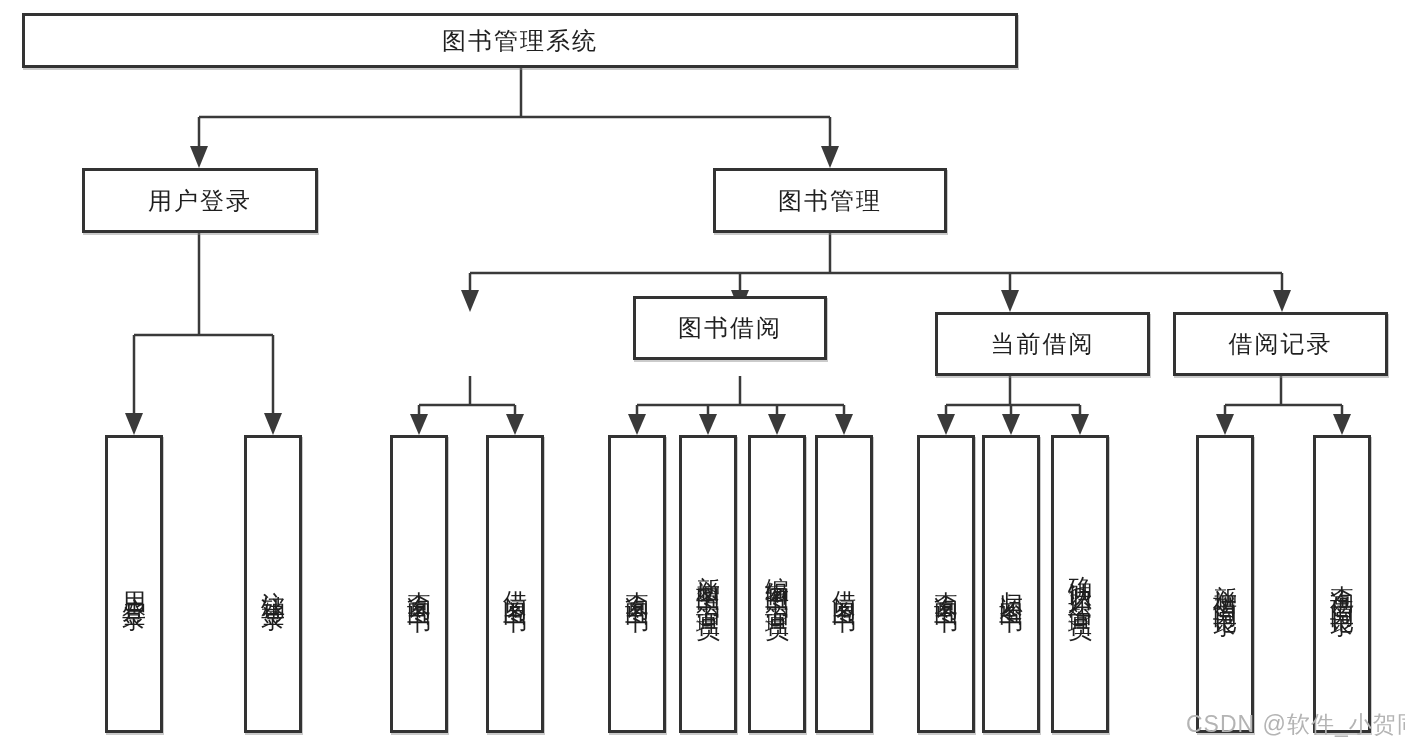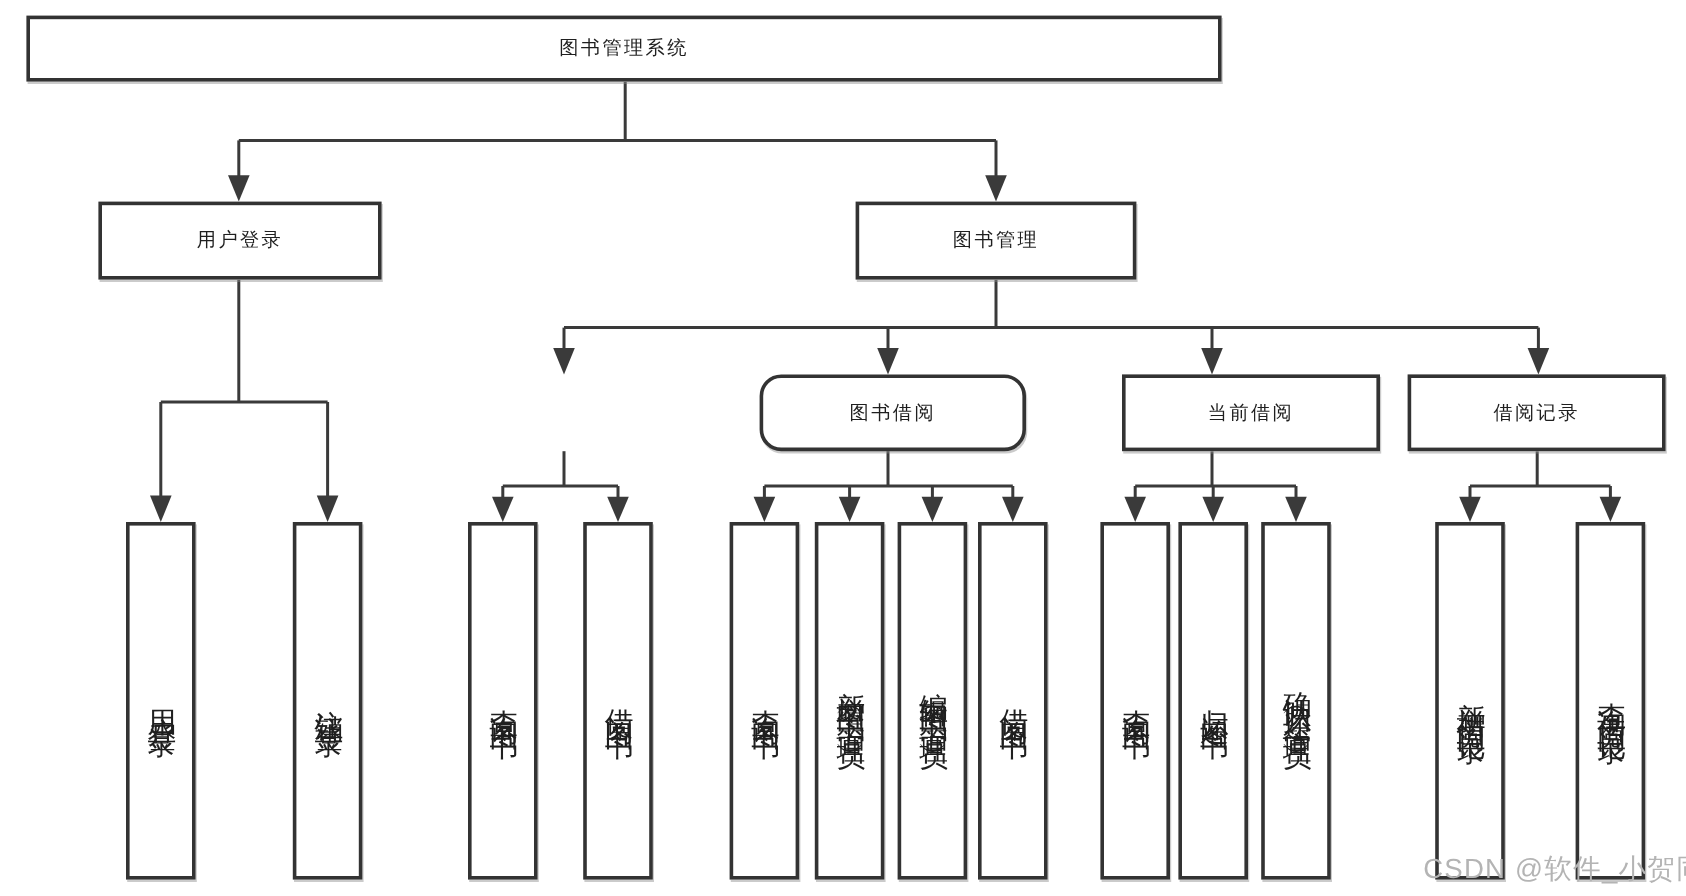--- a/index.html
+++ b/index.html
@@ -24,21 +24,21 @@
     position: absolute;
     box-sizing: border-box;
     border: 3px solid #333333;
     background: #ffffff;
     display: flex;
     align-items: center;
     justify-content: center;
     box-shadow: 1px 2px 0 rgba(140,140,140,0.45);
   }
   .hlabel {
-    font-size: 16px;
+    font-size: 24px;
     letter-spacing: 2px;
     color: #1f1f1f;
     white-space: nowrap;
   }
   .leaf {
     top: 435px;
     width: 58px;
     height: 298px;
   }
   .vlabel {
@@ -142,21 +142,21 @@
     <span class="hlabel">图书管理系统</span>
   </div>
 
   <div class="box" style="left:82px; top:168px; width:236px; height:65px;">
     <span class="hlabel">用户登录</span>
   </div>
   <div class="box" style="left:713px; top:168px; width:234px; height:65px;">
     <span class="hlabel">图书管理</span>
   </div>
 
-  <div class="box" style="left:633px; top:312px; width:222px; height:64px;border-radius:18px;">
+  <div class="box" style="left:633px; top:296px; width:194px; height:64px;">
     <span class="hlabel">图书借阅</span>
   </div>
   <div class="box" style="left:903px; top:312px; width:215px; height:64px;margin-left:32px;">
     <span class="hlabel">当前借阅</span>
   </div>
   <div class="box" style="left:1173px; top:312px; width:215px; height:64px;text-align:right;">
     <span class="hlabel">借阅记录</span>
   </div>
 
   <div class="box leaf" style="left:105px;">

